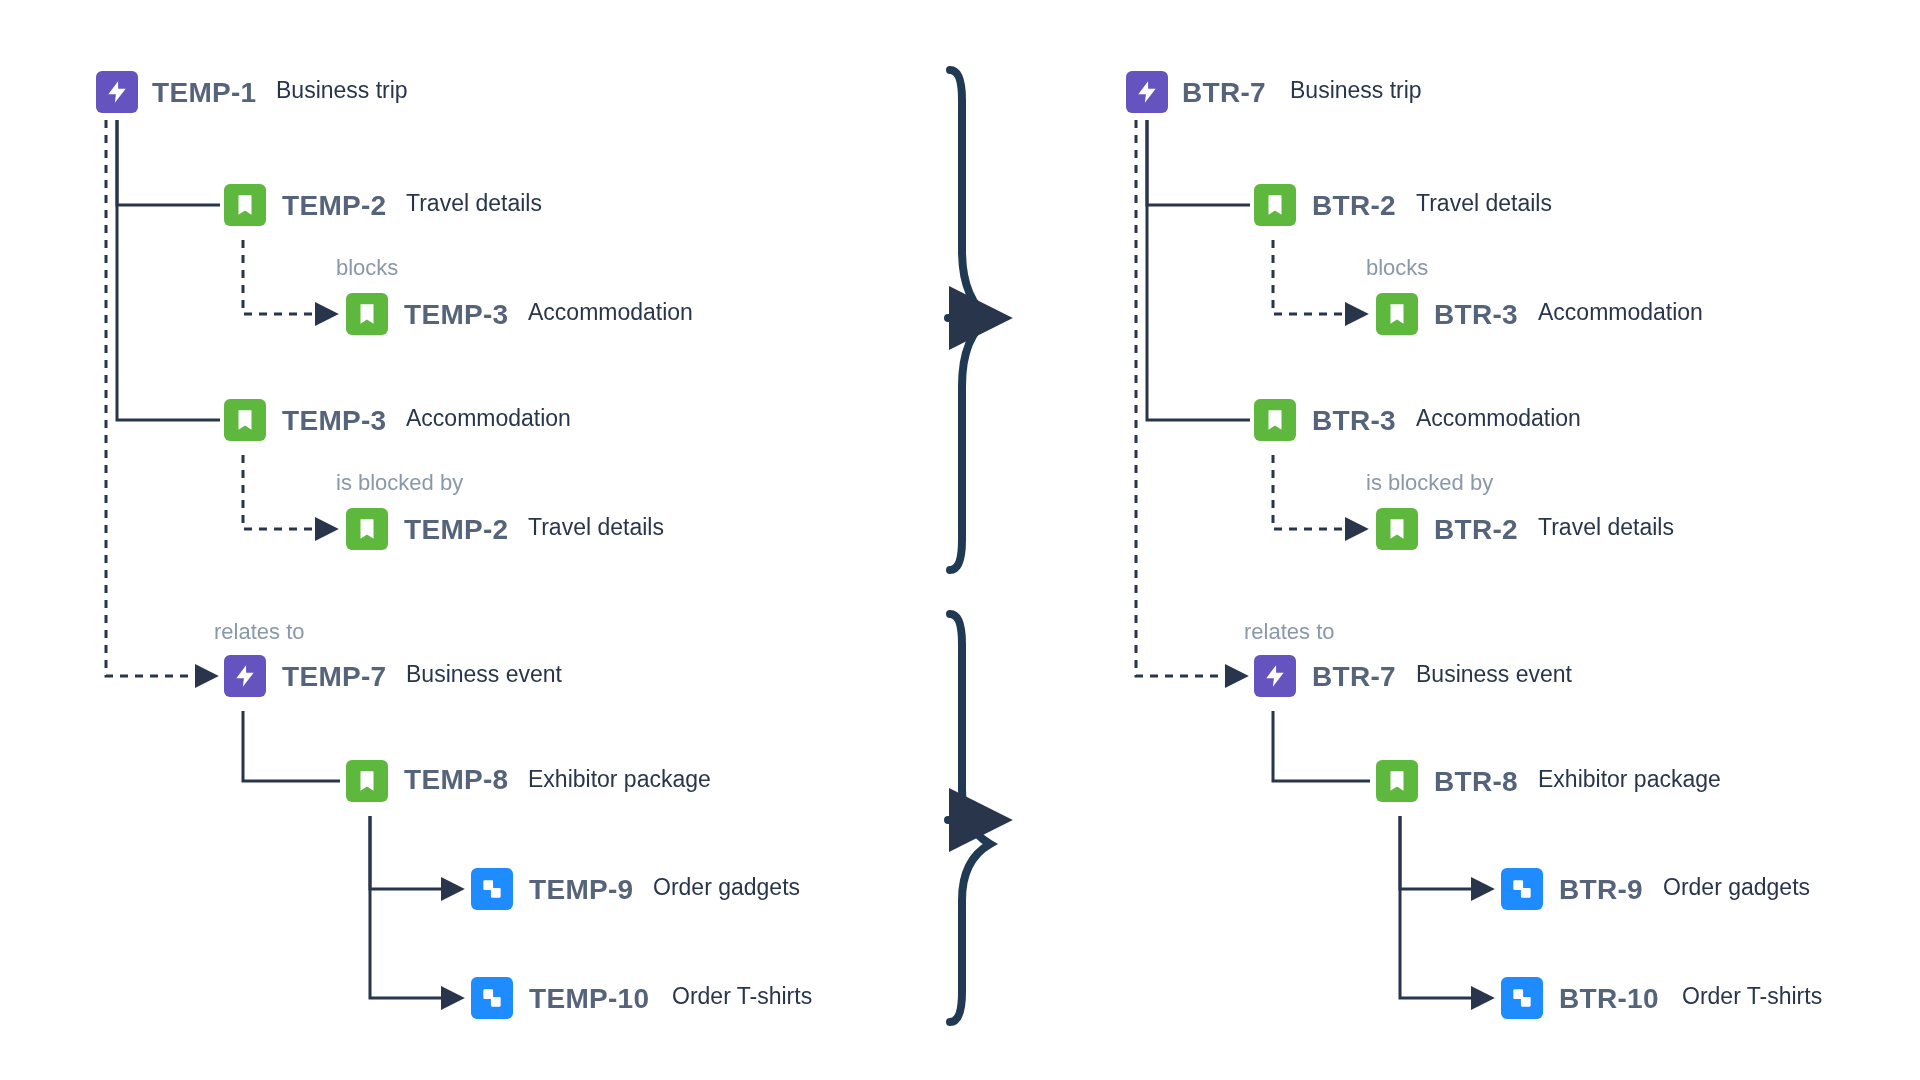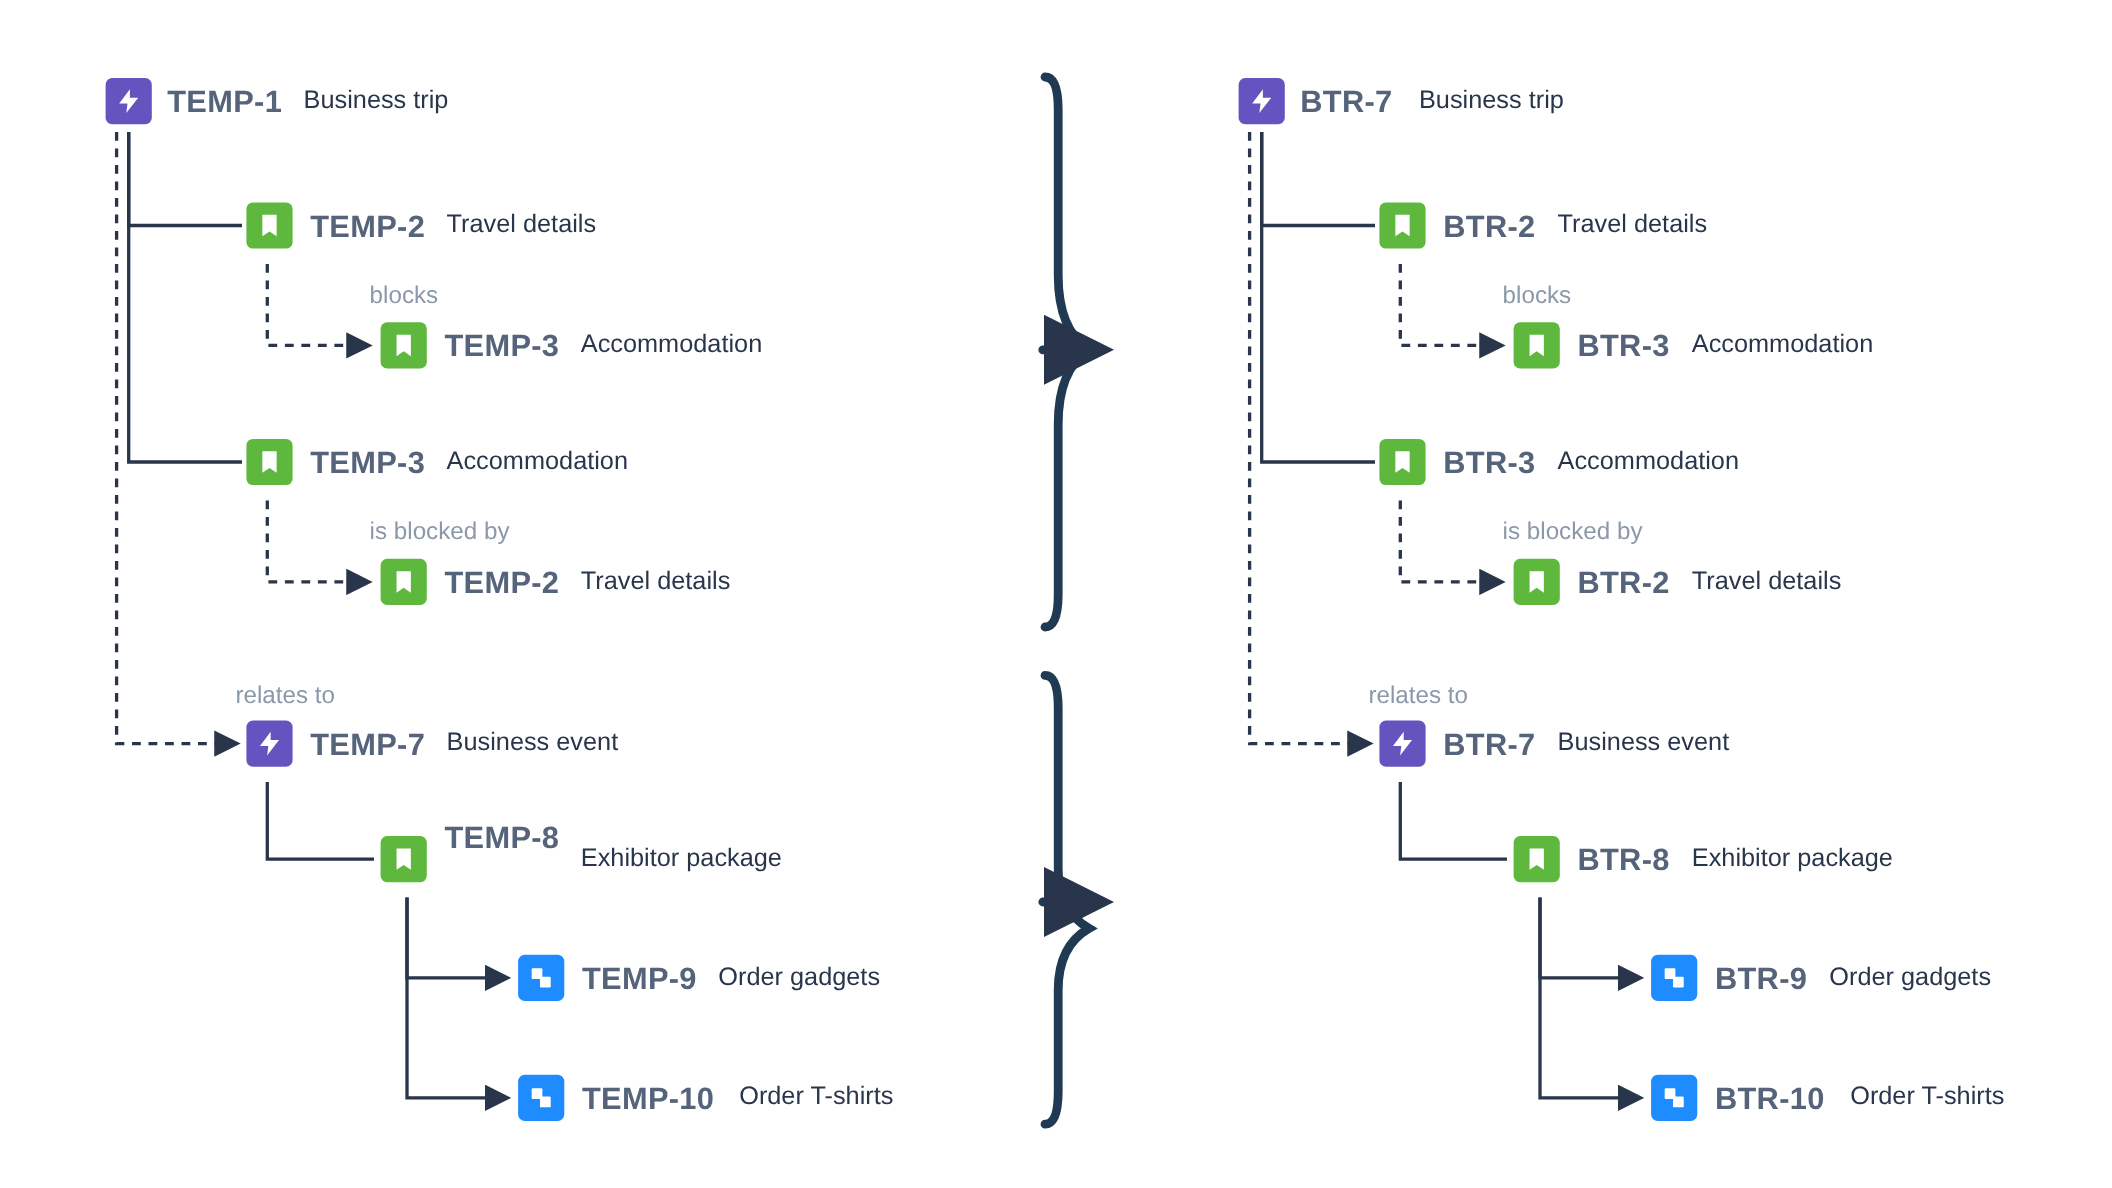--- a/index.html
+++ b/index.html
@@ -109,21 +109,21 @@
       </svg>
     </div>
 <span class="key" style="left:282px;top:661px">TEMP-7</span>
 <span class="ttl" style="left:406px;top:661px">Business event</span>
 
 <div class="ico story" style="left:346px;top:760px">
       <svg viewBox="0 0 24 24">
         <path d="M6 3h12v18l-6-4-6 4z"></path>
       </svg>
     </div>
-<span class="key" style="left:404px;top:746px">TEMP-8</span>
+<span class="key" style="left:404px;top:764px">TEMP-8</span>
 <span class="ttl" style="left:528px;top:766px">Exhibitor package</span>
 
 <div class="ico task" style="left:471px;top:868px">
       <svg viewBox="0 0 24 24">
         <rect x="4" y="4" width="9" height="9" rx="1"></rect>
         <rect x="11" y="11" width="9" height="9" rx="1"></rect>
       </svg>
     </div>
 <span class="key" style="left:529px;top:874px">TEMP-9</span>
 <span class="ttl" style="left:653px;top:874px">Order gadgets</span>

